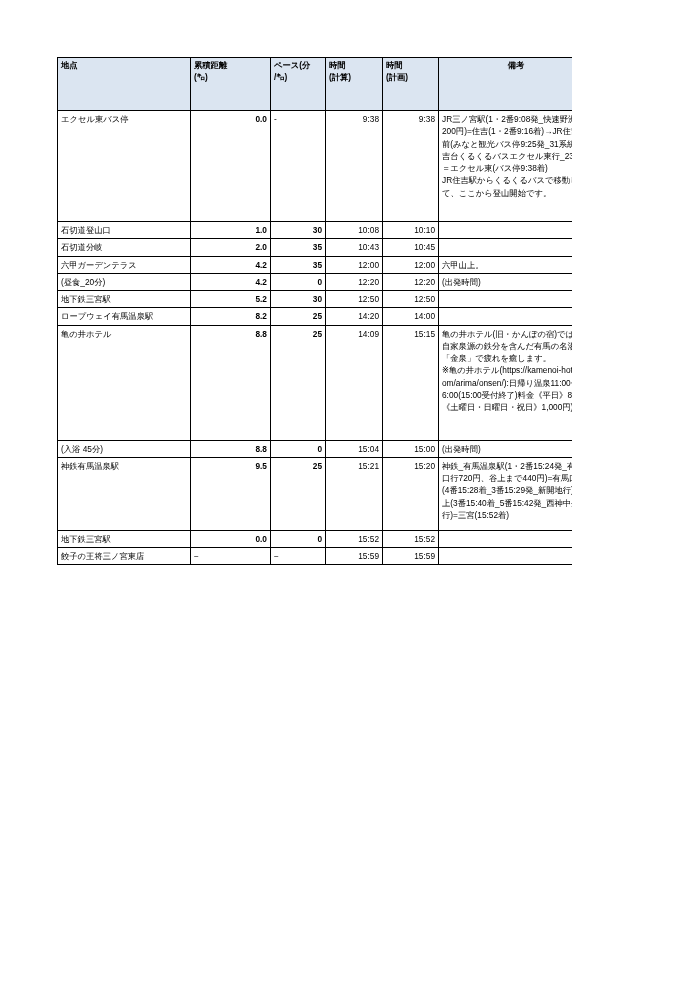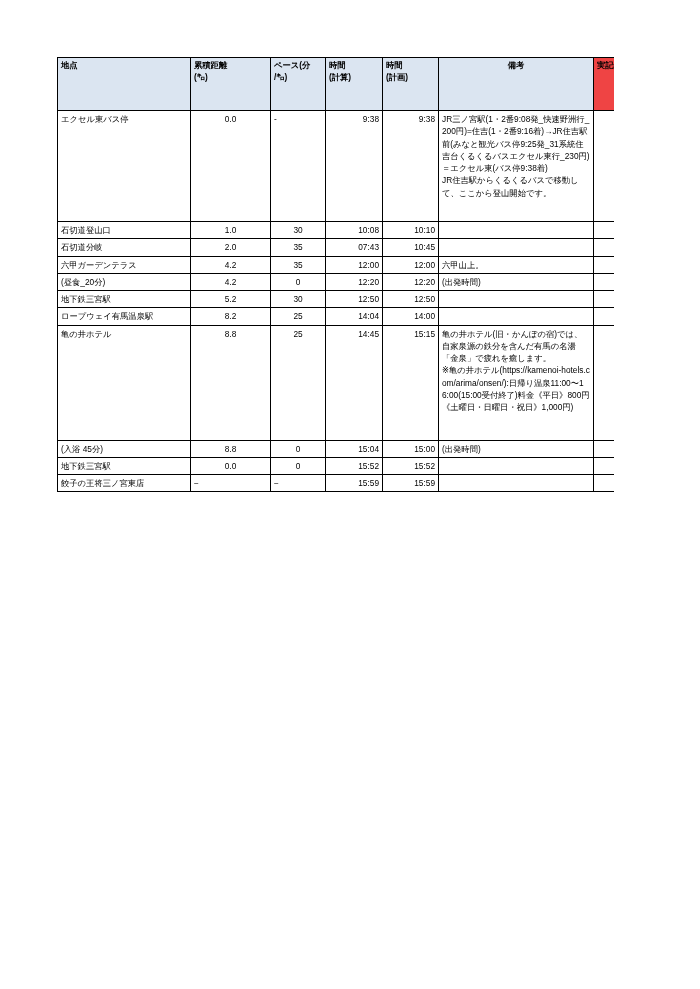--- a/index.html
+++ b/index.html
@@ -12,21 +12,20 @@
     height: 989px;
     font-family: "Liberation Sans", "DejaVu Sans", sans-serif;
     color: #000000;
     -webkit-font-smoothing: none;
   }
   #page {
     position: relative;
     width: 572px;
     height: 989px;
     overflow: hidden;
-    padding-left: 42px;
   }
   #plan-table {
     position: absolute;
     left: 57px;
     top: 57px;
     width: 588px;
     border-collapse: collapse;
     table-layout: fixed;
     font-size: 8.3px;
     line-height: 1.48;
@@ -58,22 +57,23 @@
     line-height: 1.42;
   }
   thead th.hdr-remarks {
     text-align: center;
   }
   thead th.hdr-actual {
     background: #ef4444;
     text-align: left;
   }
   td.num {
-    text-align: center;
+    text-align: right;
     padding-right: 4px;
+    font-weight: bold;
   }
   td.dash {
     text-align: left;
   }
   td.time {
     text-align: right;
     padding-right: 4px;
   }
   td.remarks {
     text-align: left;
@@ -128,21 +128,21 @@
           <td class="num">30</td>
           <td class="time">10:08</td>
           <td class="time">10:10</td>
           <td class="remarks"></td>
           <td class="actual"></td>
         </tr>
         <tr>
           <td>石切道分岐</td>
           <td class="num">2.0</td>
           <td class="num">35</td>
-          <td class="time">07:43</td>
+          <td class="time">10:43</td>
           <td class="time">10:45</td>
           <td class="remarks"></td>
           <td class="actual"></td>
         </tr>
         <tr>
           <td>六甲ガーデンテラス</td>
           <td class="num">4.2</td>
           <td class="num">35</td>
           <td class="time">12:00</td>
           <td class="time">12:00</td>
@@ -164,43 +164,52 @@
           <td class="num">30</td>
           <td class="time">12:50</td>
           <td class="time">12:50</td>
           <td class="remarks"></td>
           <td class="actual"></td>
         </tr>
         <tr>
           <td>ロープウェイ有馬温泉駅</td>
           <td class="num">8.2</td>
           <td class="num">25</td>
-          <td class="time">14:04</td>
+          <td class="time">14:20</td>
           <td class="time">14:00</td>
           <td class="remarks"></td>
           <td class="actual"></td>
         </tr>
         <tr class="tall-3">
           <td>亀の井ホテル</td>
           <td class="num">8.8</td>
           <td class="num">25</td>
-          <td class="time">14:45</td>
+          <td class="time">14:09</td>
           <td class="time">15:15</td>
           <td class="remarks">亀の井ホテル(旧・かんぽの宿)では、自家泉源の鉄分を含んだ有馬の名湯「金泉」で疲れを癒します。<br>※亀の井ホテル(https://kamenoi-hotels.com/arima/onsen/):日帰り温泉11:00〜16:00(15:00受付終了)料金《平日》800円《土曜日・日曜日・祝日》1,000円)</td>
           <td class="actual"></td>
         </tr>
         <tr>
           <td>(入浴 45分)</td>
           <td class="num">8.8</td>
           <td class="num">0</td>
           <td class="time">15:04</td>
           <td class="time">15:00</td>
           <td class="remarks">(出発時間)</td>
           <td class="actual"></td>
         </tr>
+        <tr class="tall-4">
+          <td>神鉄有馬温泉駅</td>
+          <td class="num">9.5</td>
+          <td class="num">25</td>
+          <td class="time">15:21</td>
+          <td class="time">15:20</td>
+          <td class="remarks">神鉄_有馬温泉駅(1・2番15:24発_有馬口行720円、谷上まで440円)=有馬口駅(4番15:28着_3番15:29発_新開地行)=谷上(3番15:40着_5番15:42発_西神中央行)=三宮(15:52着)</td>
+          <td class="actual"></td>
+        </tr>
         <tr>
           <td>地下鉄三宮駅</td>
           <td class="num">0.0</td>
           <td class="num">0</td>
           <td class="time">15:52</td>
           <td class="time">15:52</td>
           <td class="remarks"></td>
           <td class="actual"></td>
         </tr>
         <tr>

